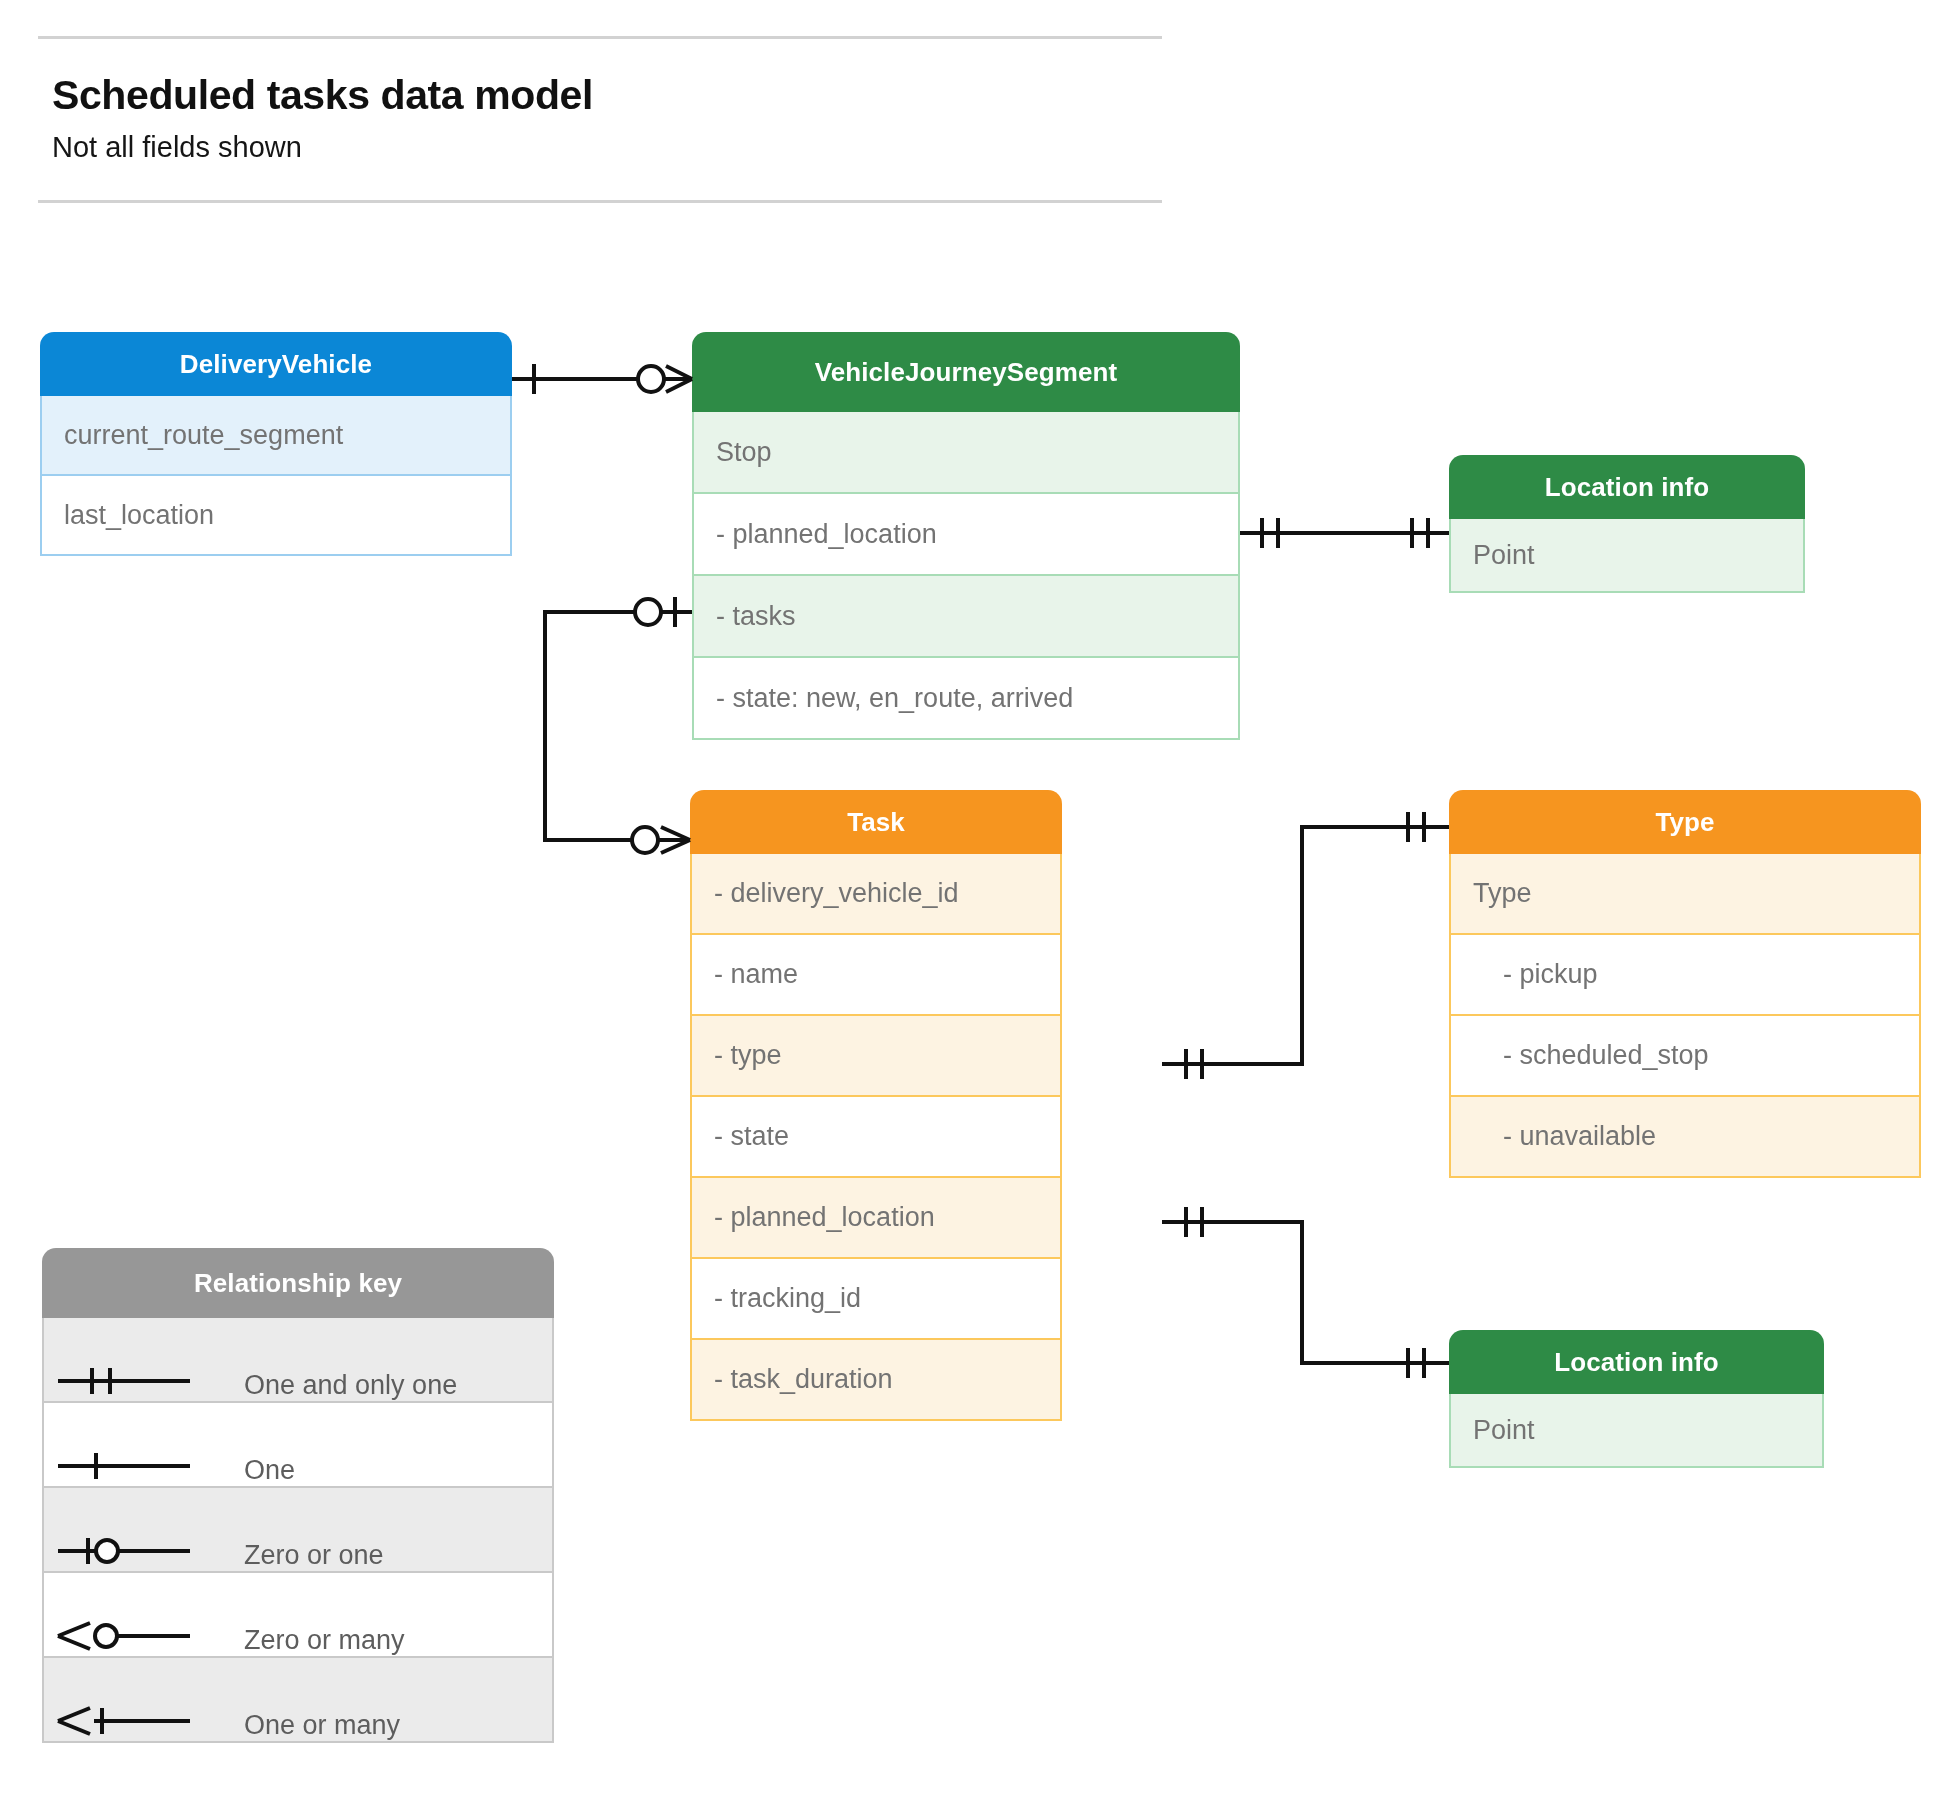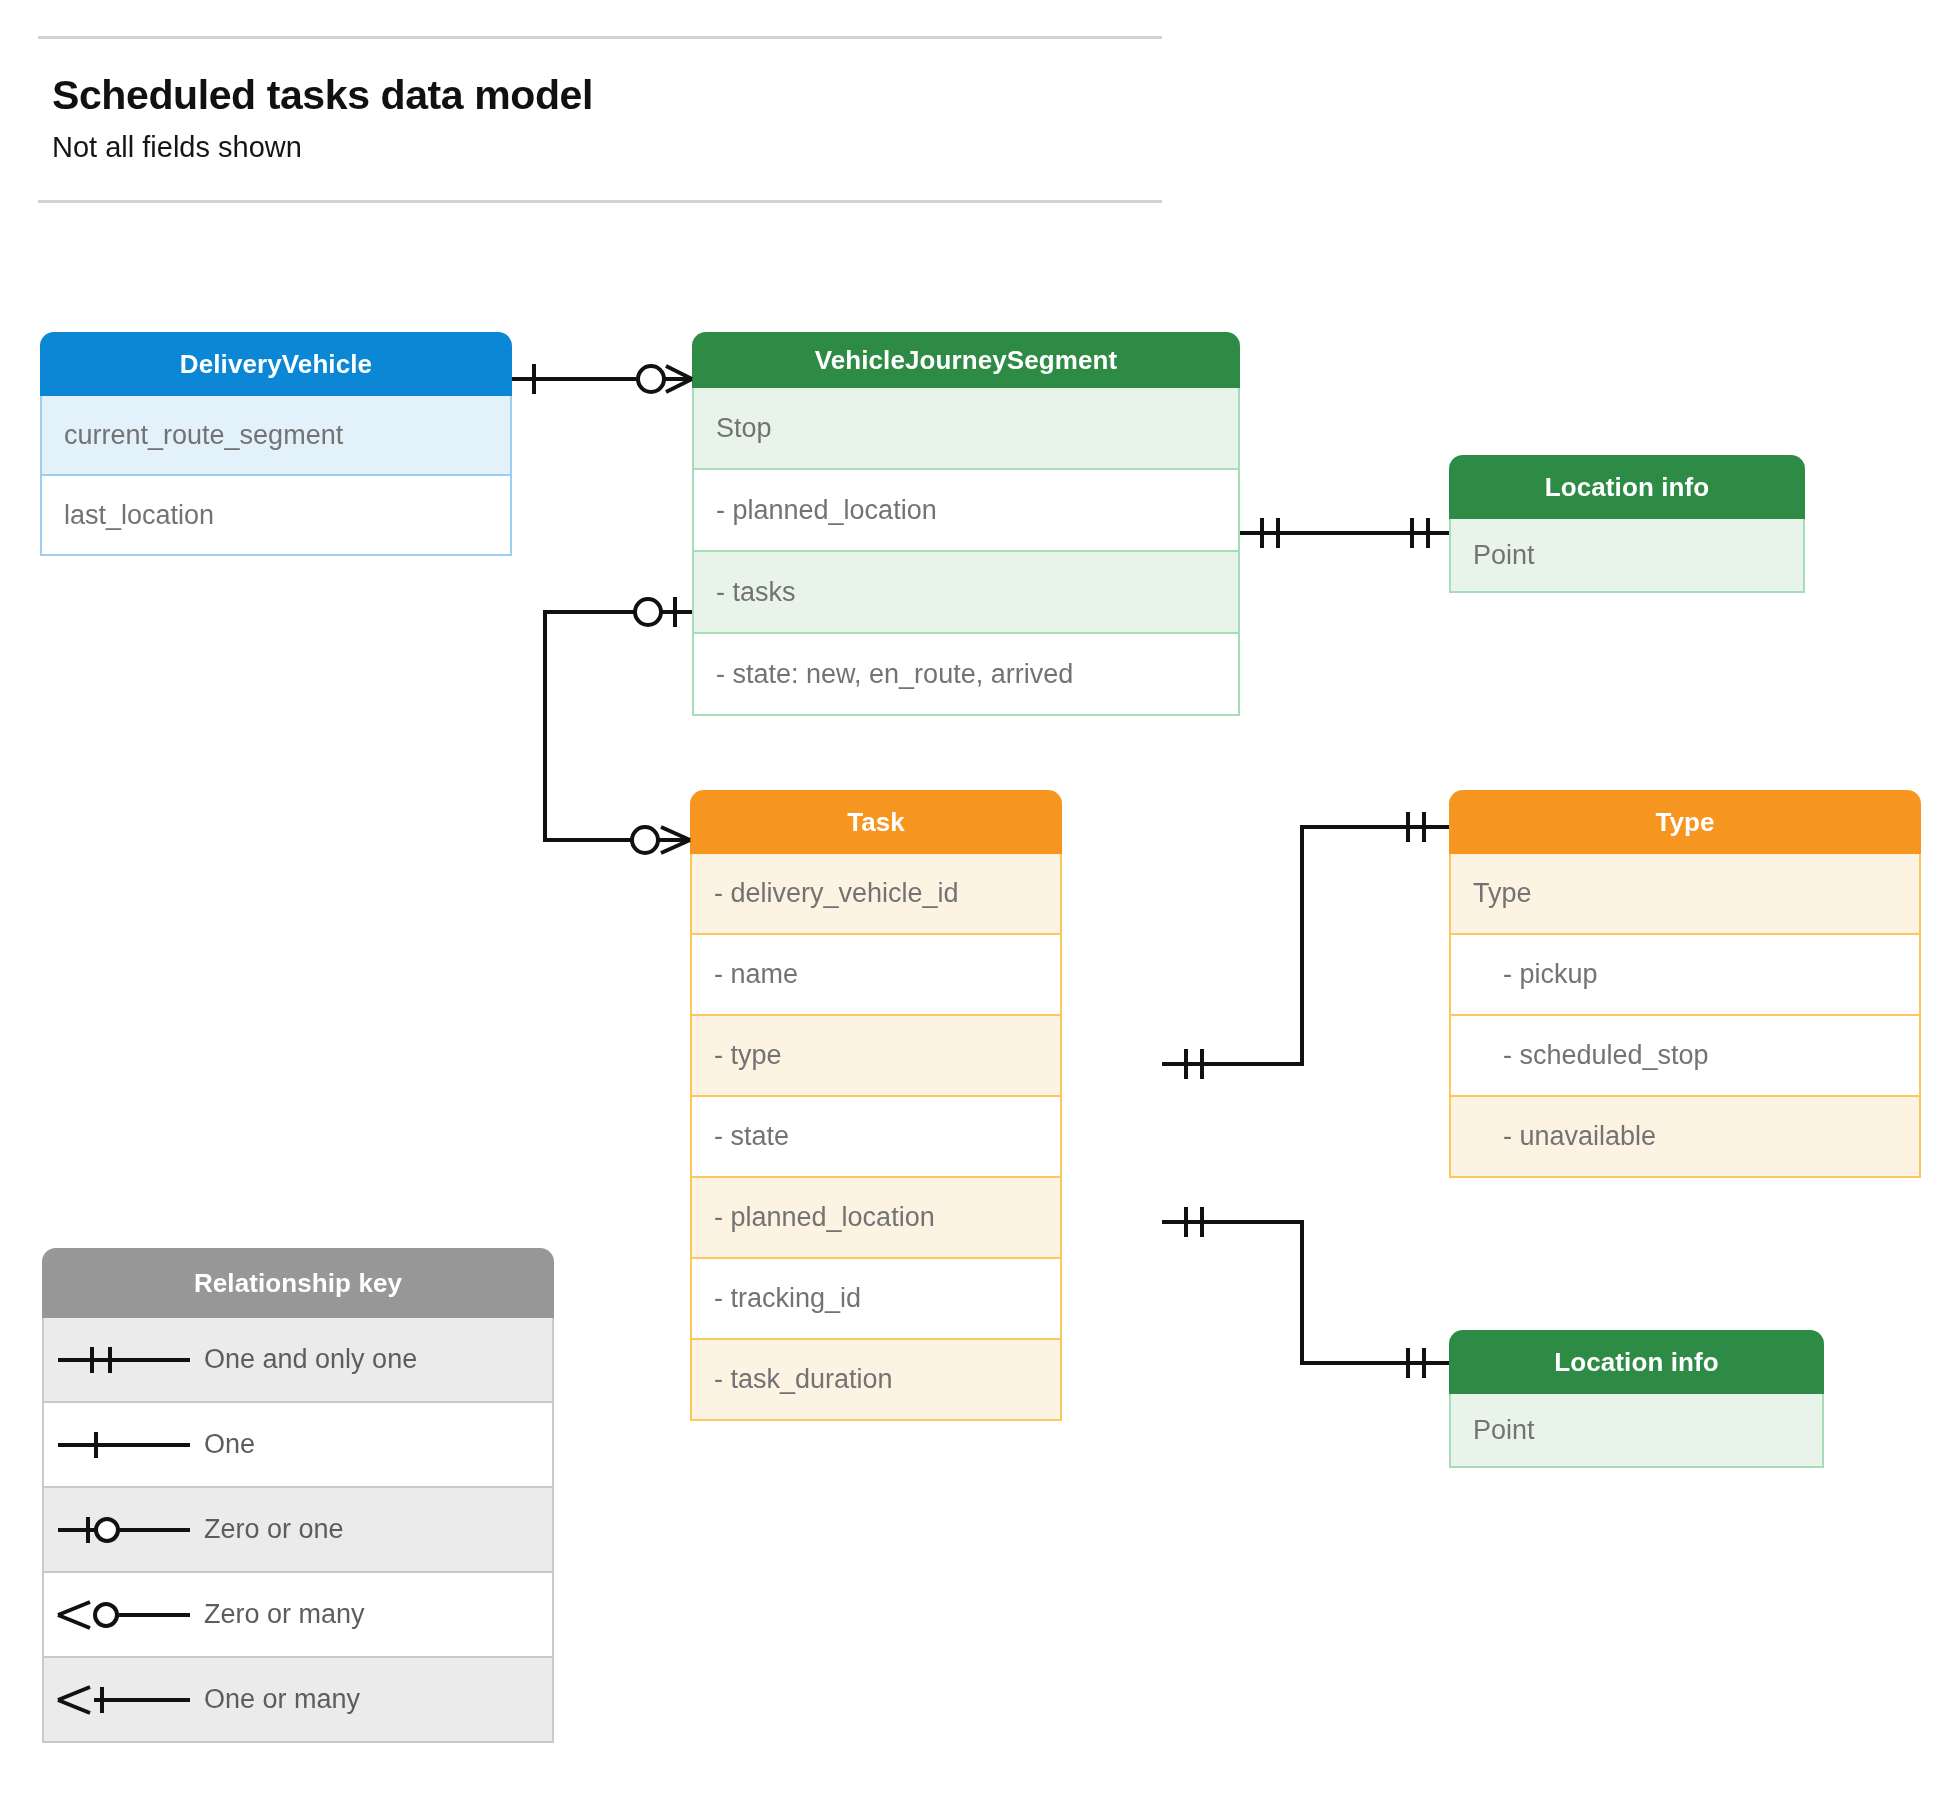--- a/index.html
+++ b/index.html
@@ -104,26 +104,27 @@
   .sk-orange .erow.plain{ background: #ffffff; }
 
   
   .sk-gray .ehdr  { background: #979797; }
 
   
   .legend-row {
     box-sizing: border-box;
     width: 100%;
     display: flex;
-    align-items: center;
+    align-items: flex-end;
     border-left: 2px solid #c9c9c9;
     border-right: 2px solid #c9c9c9;
     border-bottom: 2px solid #c9c9c9;
     font-size: 27px;
     color: #5d5d5d;
+    gap: 40px;
   }
   .legend-row.alt   { background: #ebebeb; }
   .legend-row.plain { background: #ffffff; }
   .legend-sym {
     width: 160px;
     flex: 0 0 160px;
     display: flex;
     align-items: center;
     justify-content: center;
   }
@@ -159,21 +160,21 @@
   <div id="page-subtitle">Not all fields shown</div>
   <div class="rule" id="rule-bottom"></div>
 
   <div class="entity sk-blue" style="left:40px; top:332px; width:472px;">
     <div class="ehdr" style="height:64px;">DeliveryVehicle</div>
     <div class="erow alt" style="height:80px;">current_route_segment</div>
     <div class="erow plain" style="height:80px;">last_location</div>
   </div>
 
   <div class="entity sk-green" style="left:692px; top:332px; width:548px;">
-    <div class="ehdr" style="height:56px;">VehicleJourneySegment</div>
+    <div class="ehdr" style="height:80px;">VehicleJourneySegment</div>
     <div class="erow alt" style="height:82px;">Stop</div>
     <div class="erow plain" style="height:82px;">-  planned_location</div>
     <div class="erow alt" style="height:82px;">- tasks</div>
     <div class="erow plain" style="height:82px;">- state: new, en_route, arrived</div>
   </div>
 
   <div class="entity sk-green" style="left:1449px; top:455px; width:356px;">
     <div class="ehdr" style="height:64px;">Location info</div>
     <div class="erow alt" style="height:74px;">Point</div>
   </div>

